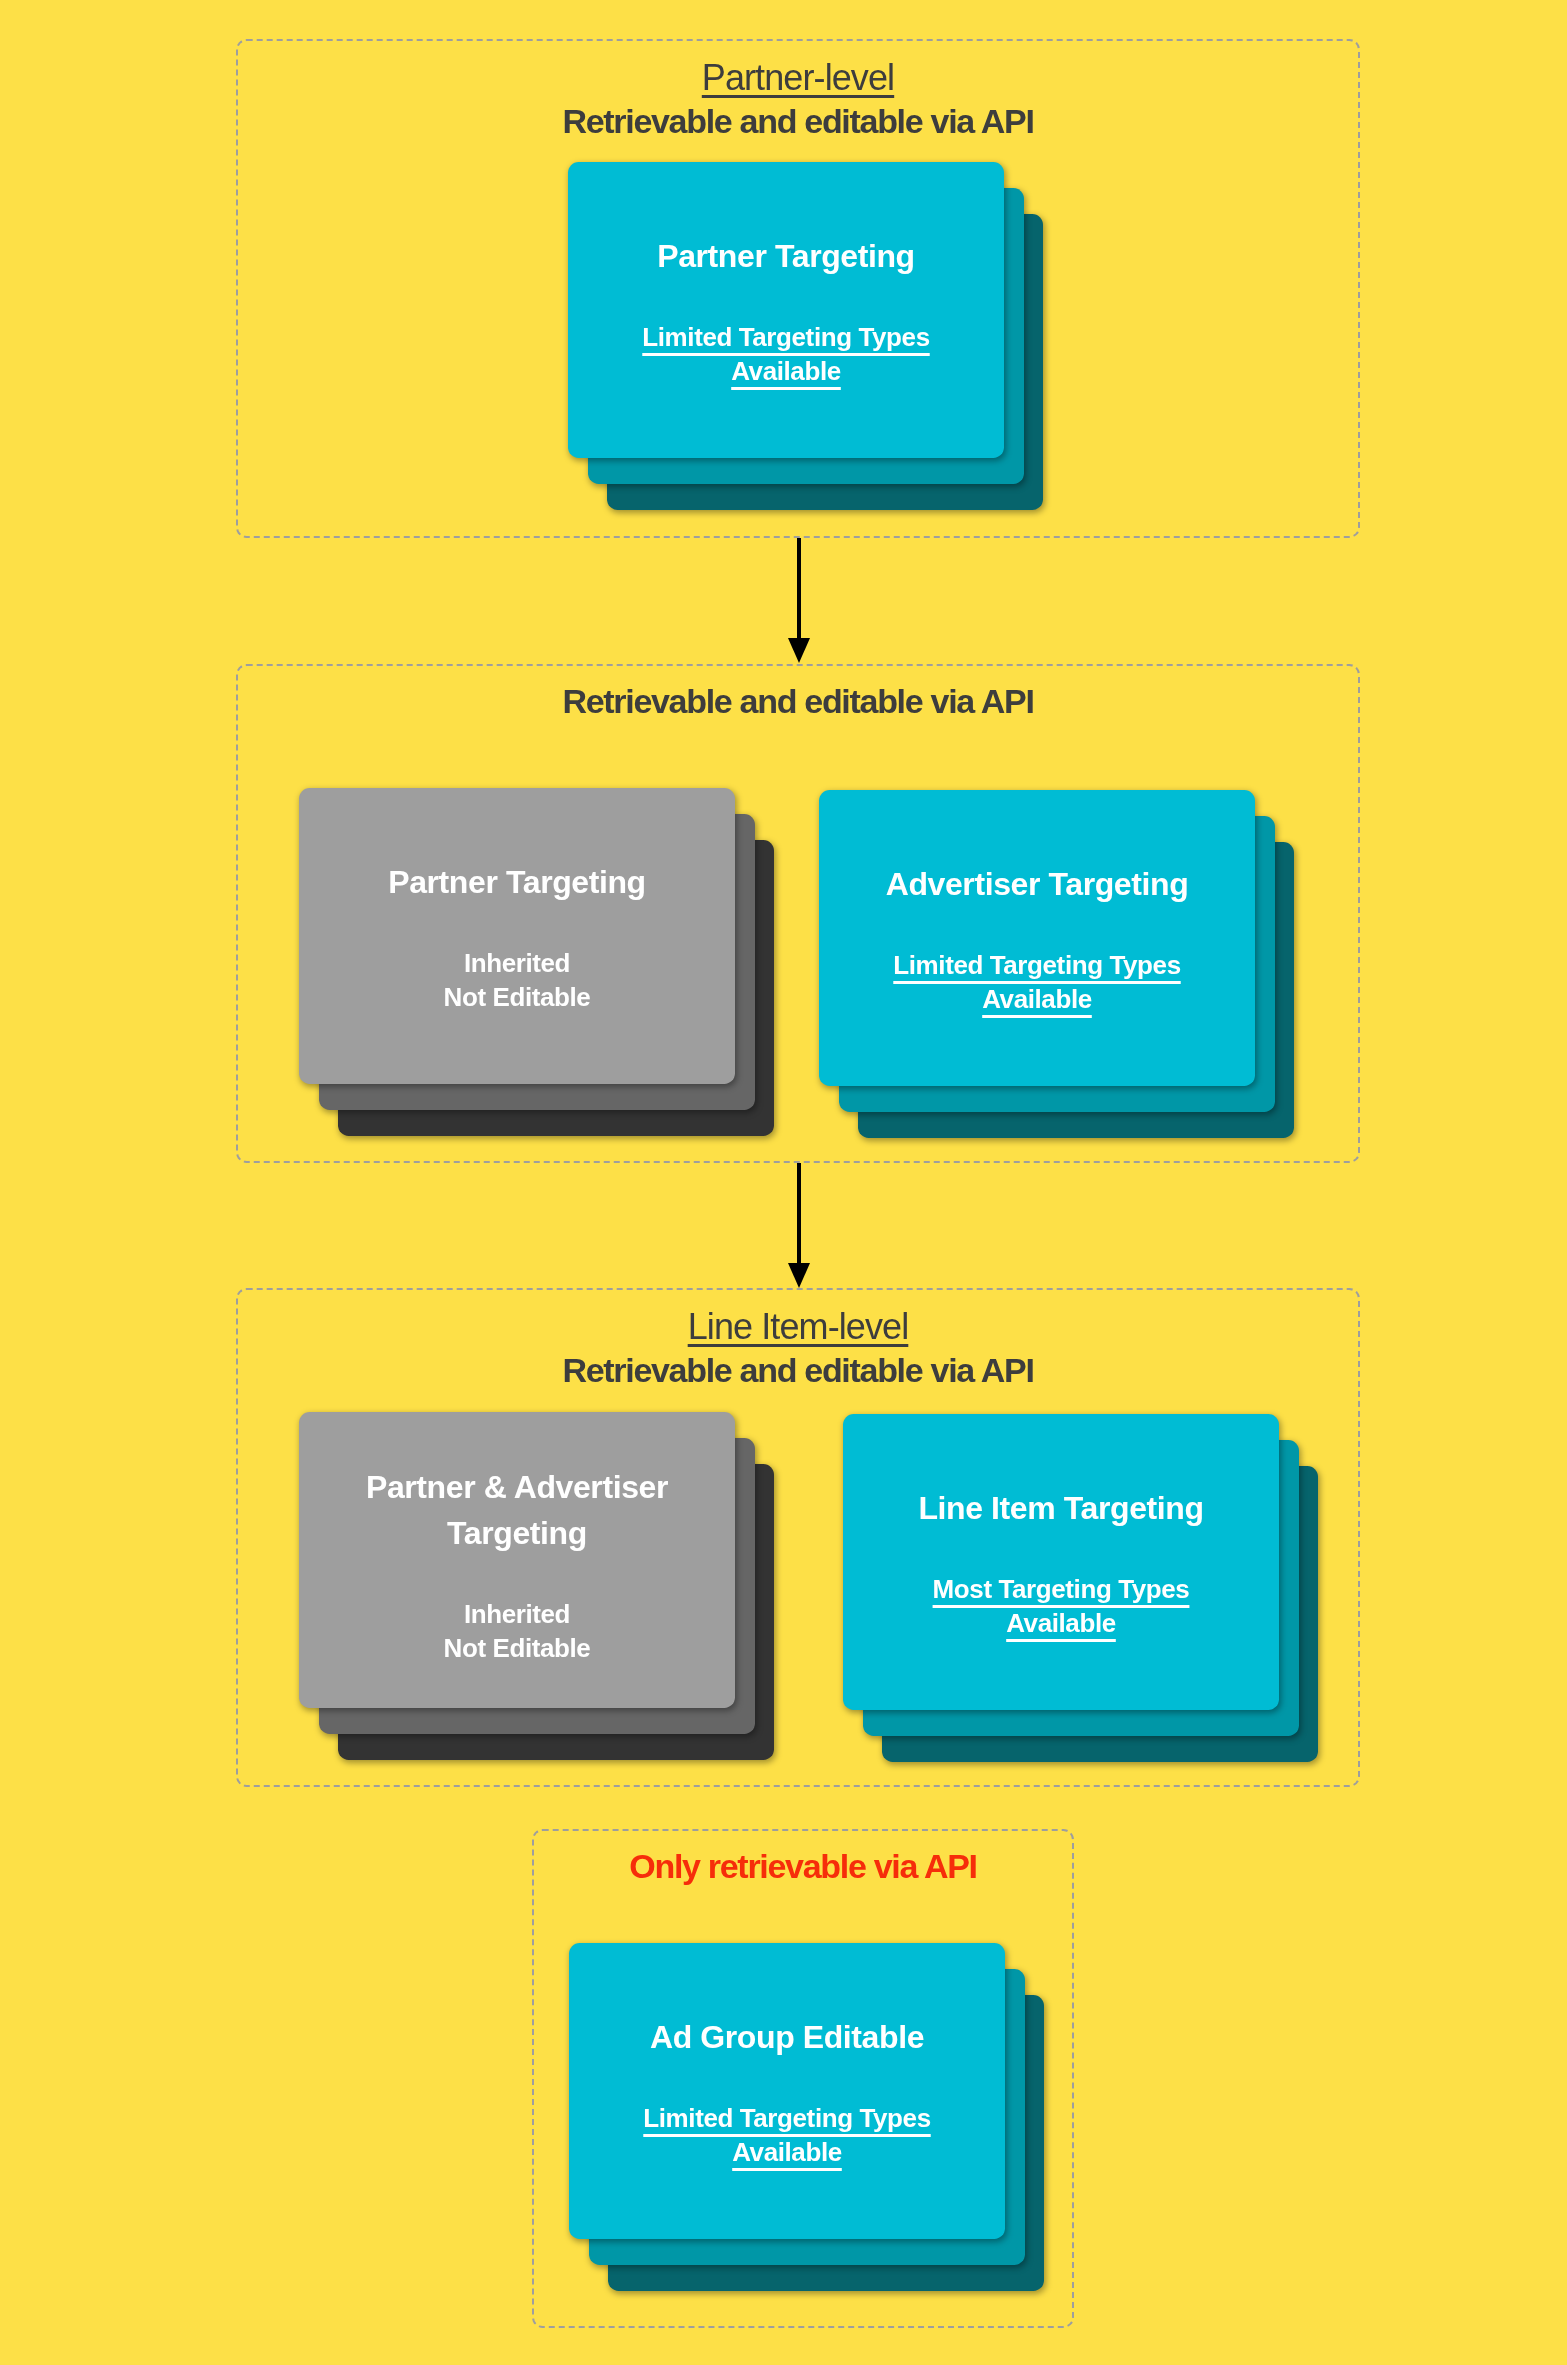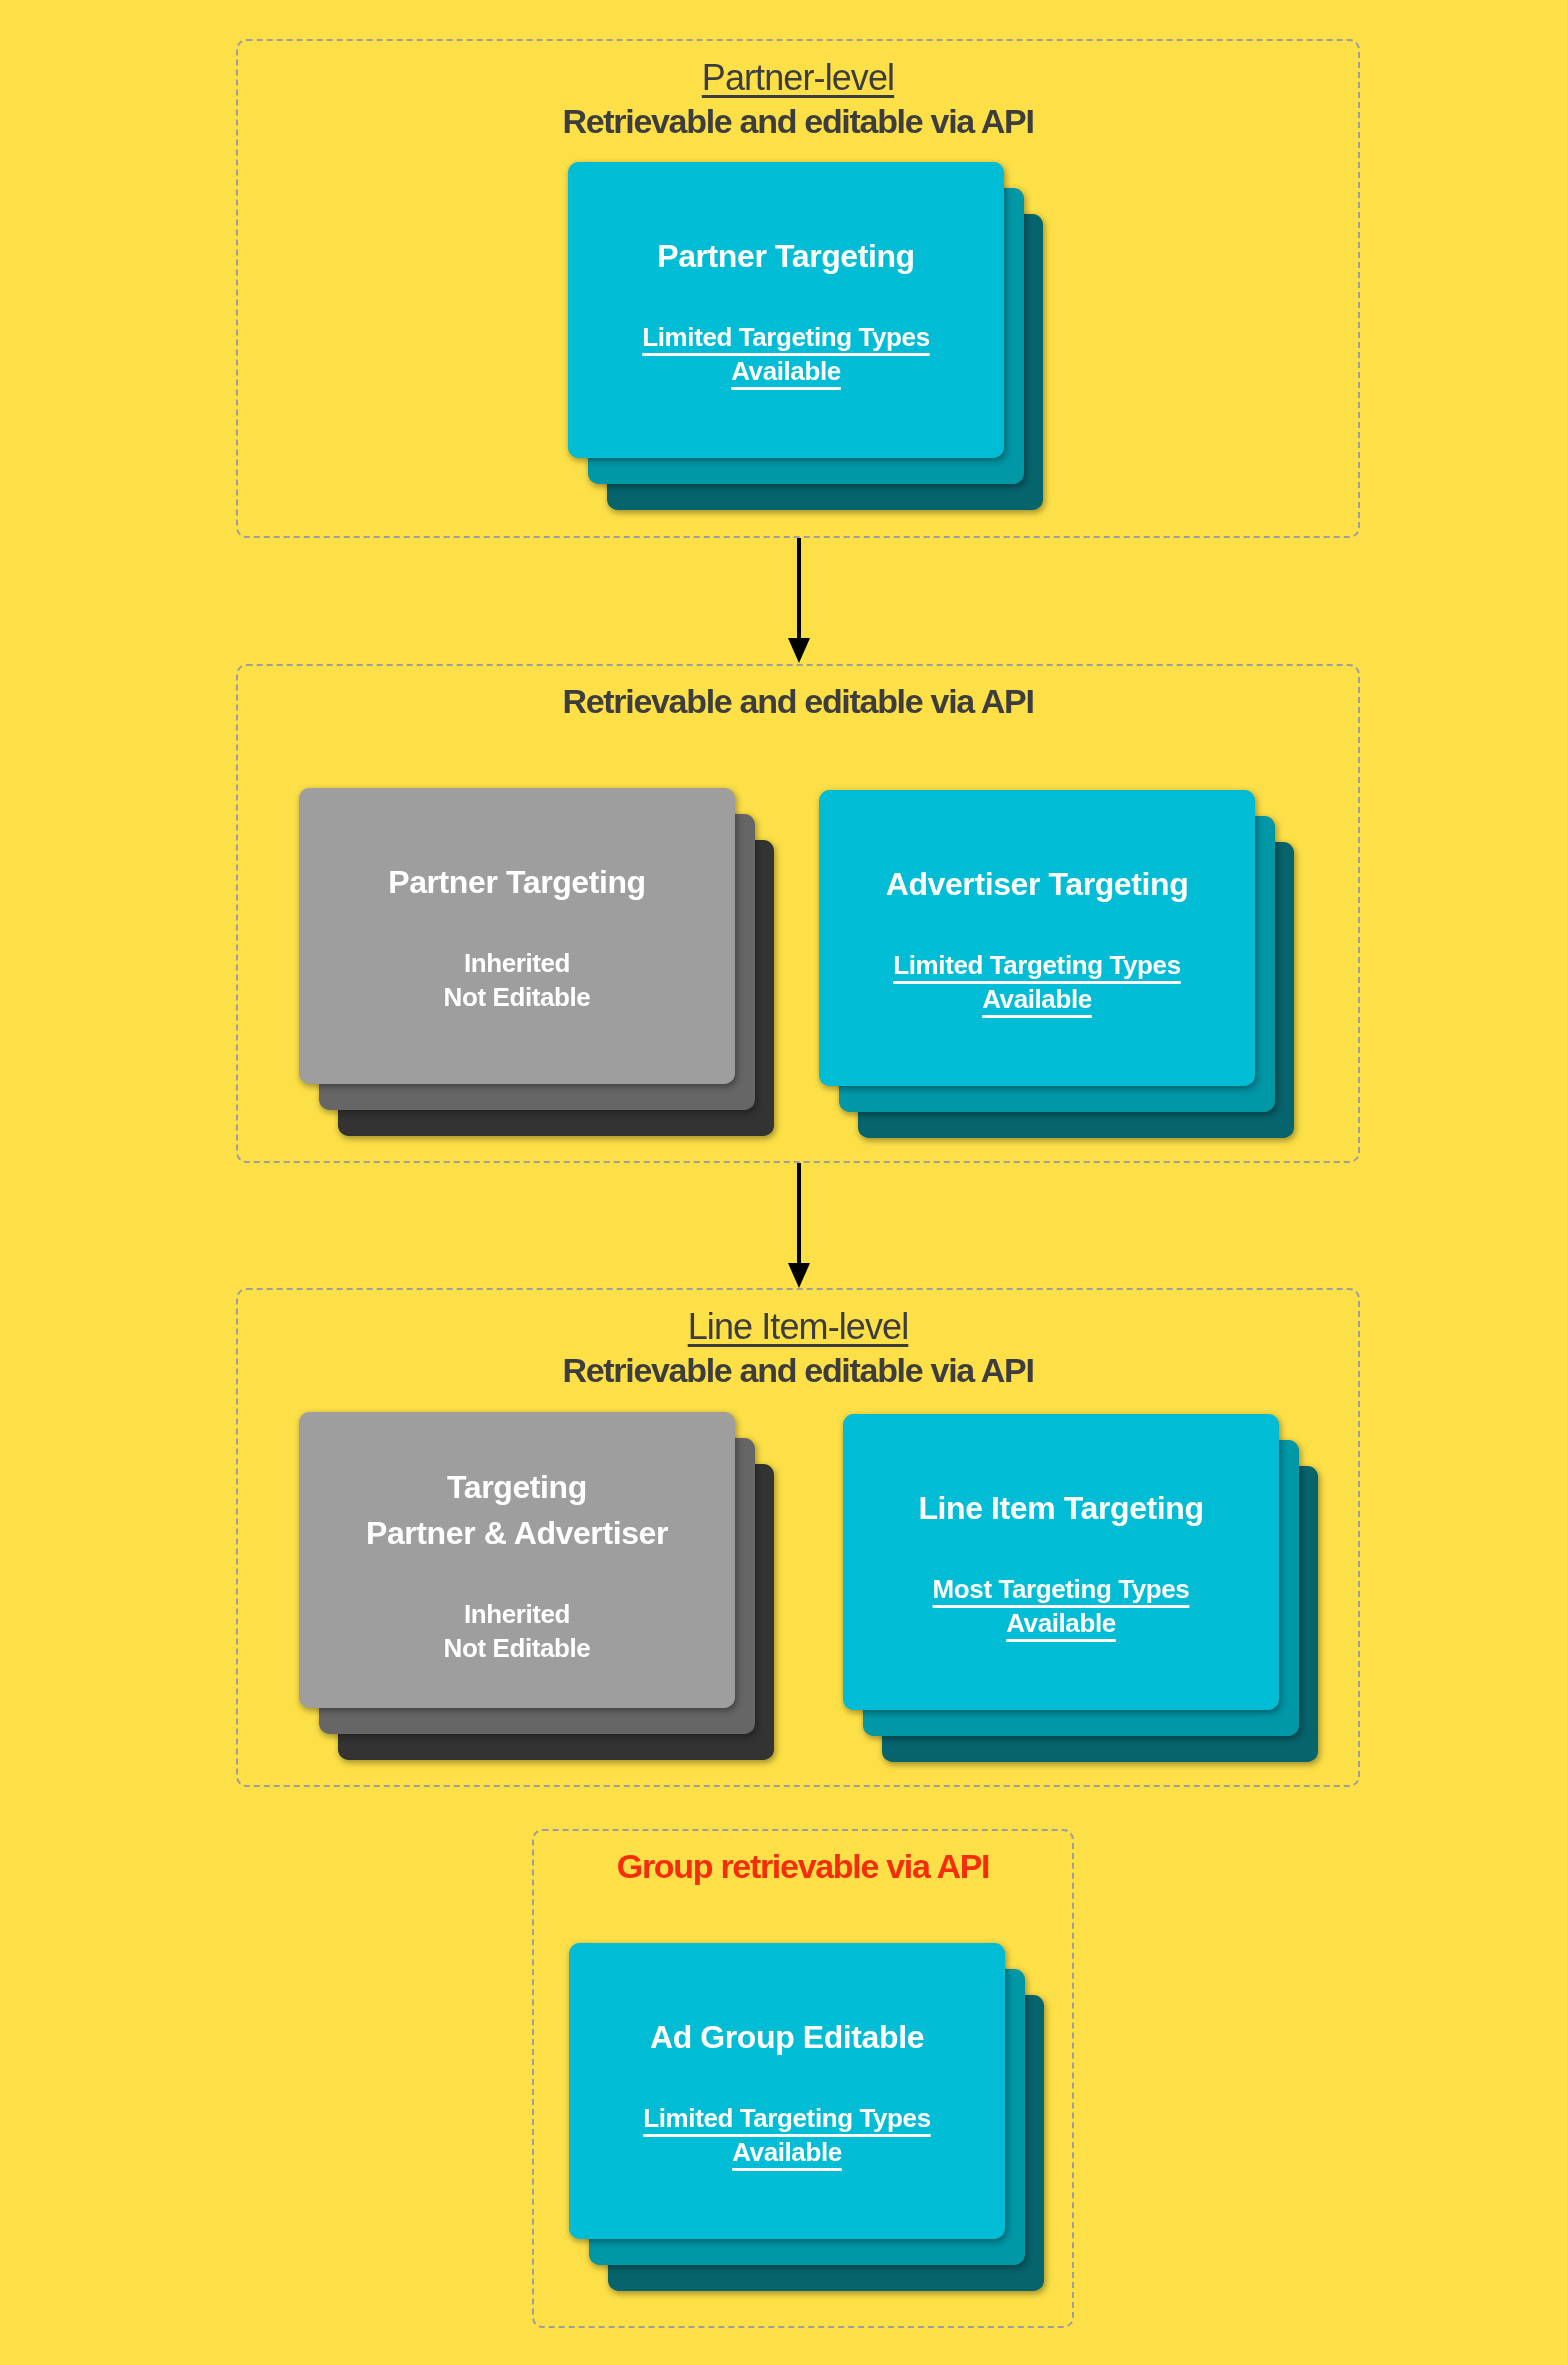--- a/index.html
+++ b/index.html
@@ -141,22 +141,22 @@
   <section class="panel panel-3">
     <div class="panel-header">
       <div class="level-title">Line Item-level</div>
       <div class="level-subtitle">Retrievable and editable via API</div>
     </div>
     <div class="stack theme-gray two-line" style="left:61px; top:122px;">
       <div class="layer back"></div>
       <div class="layer mid"></div>
       <div class="card">
         <div class="card-title">
+          <div class="title-line">Partner &amp; Advertiser</div>
           <div class="title-line">Targeting</div>
-          <div class="title-line">Partner &amp; Advertiser</div>
         </div>
         <div class="card-body">
           <div class="body-line">Inherited</div>
           <div class="body-line">Not Editable</div>
         </div>
       </div>
     </div>
     <div class="stack theme-cyan" style="left:605px; top:124px;">
       <div class="layer back"></div>
       <div class="layer mid"></div>
@@ -167,21 +167,21 @@
         <div class="card-body underlined">
           <div class="body-line">Most Targeting Types</div>
           <div class="body-line">Available</div>
         </div>
       </div>
     </div>
   </section>
 
   <section class="panel panel-4">
     <div class="panel-header">
-      <div class="level-subtitle alert">Group retrievable via API</div>
+      <div class="level-subtitle alert">Only retrievable via API</div>
     </div>
     <div class="stack theme-cyan" style="left:35px; top:112px;">
       <div class="layer back"></div>
       <div class="layer mid"></div>
       <div class="card">
         <div class="card-title">
           <div class="title-line">Ad Group Editable</div>
         </div>
         <div class="card-body underlined">
           <div class="body-line">Limited Targeting Types</div>

